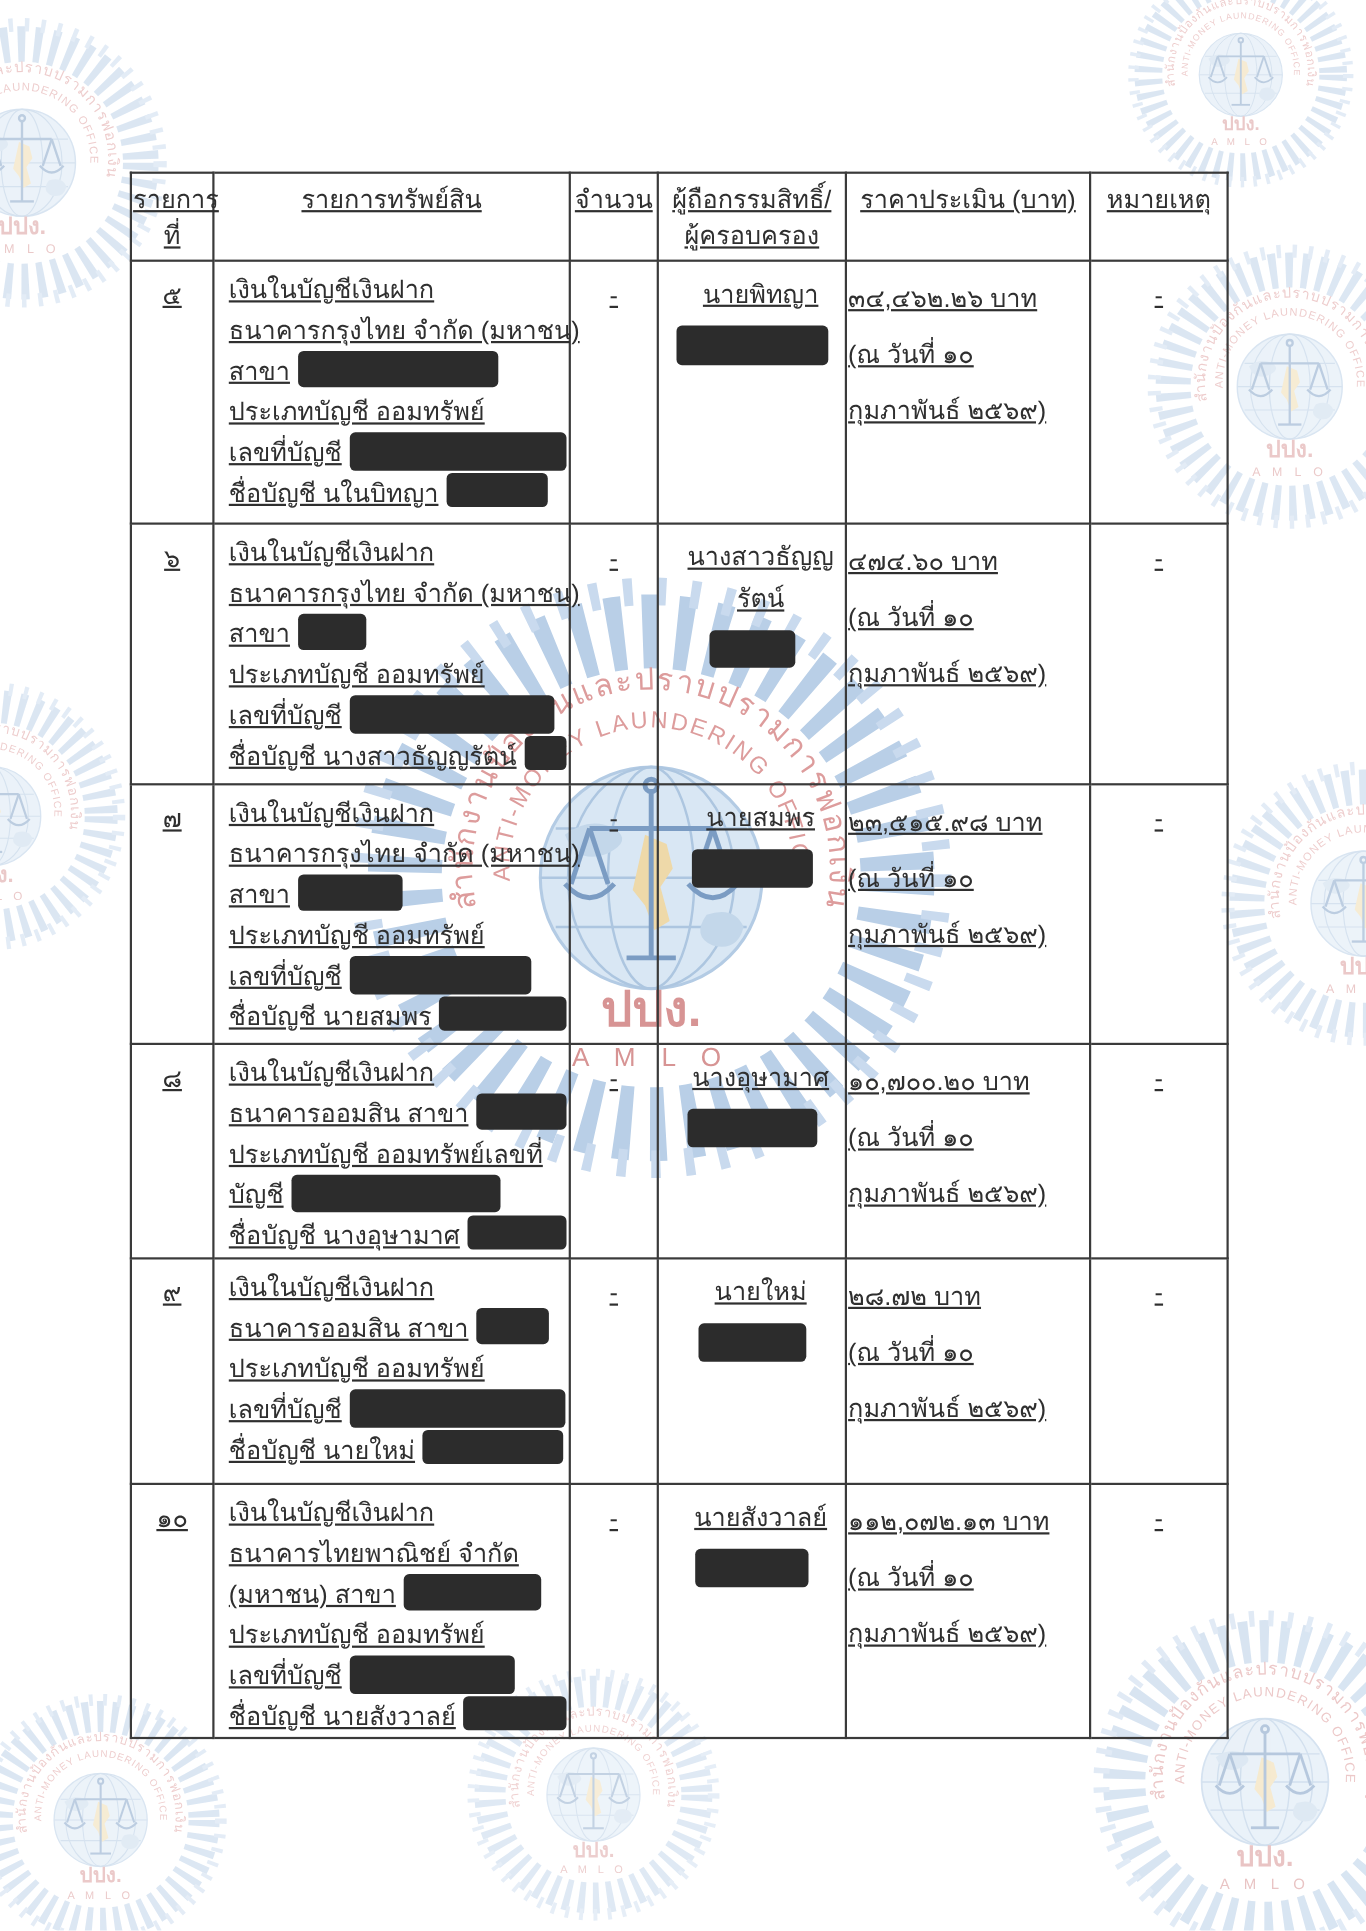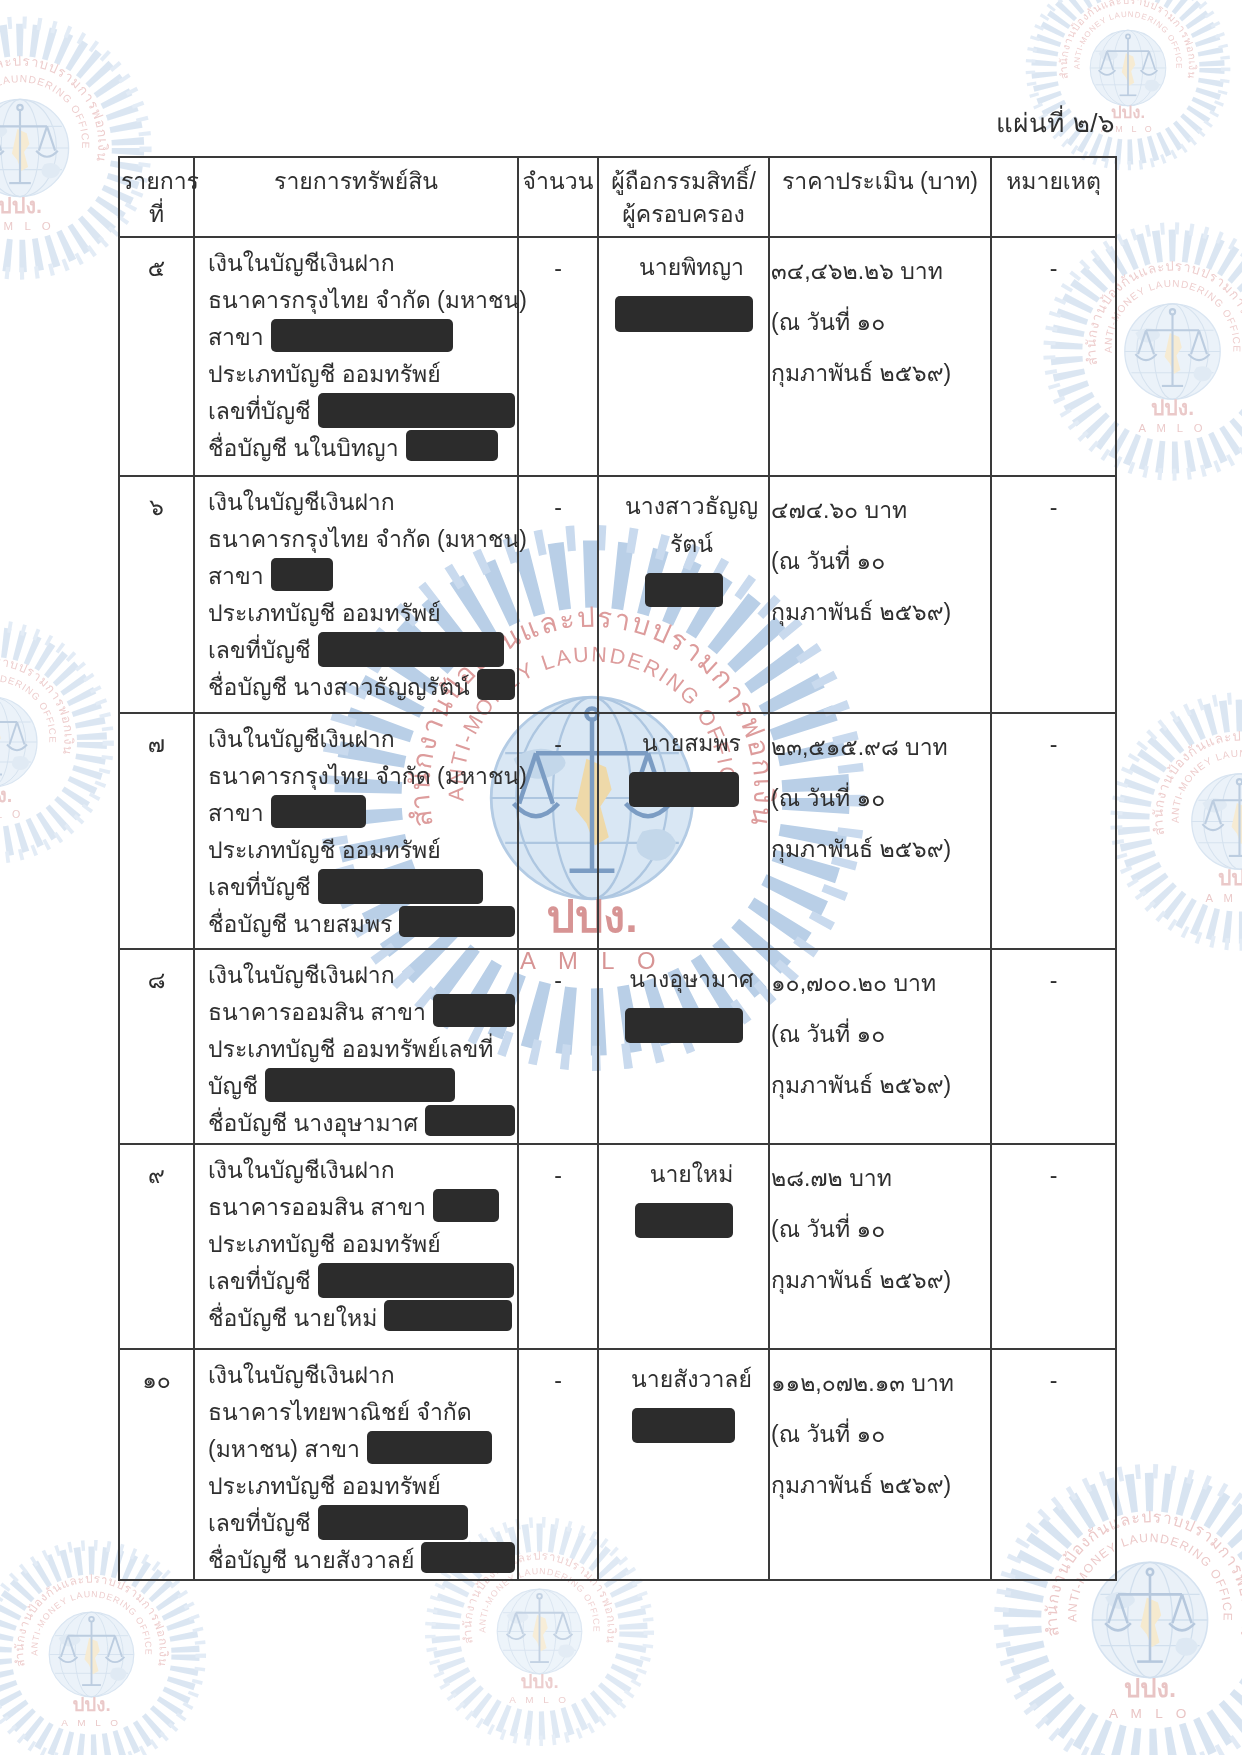--- a/index.html
+++ b/index.html
@@ -30,20 +30,21 @@
     left:118px; top:156px;
     width:997px;
     border-collapse:collapse;
     table-layout:fixed;
     background:transparent;
   }
   table.assets th, table.assets td {
     border:2px solid #3a3a3a;
     vertical-align:top;
     background:transparent;
+    text-decoration:underline;
   }
   table.assets thead tr { height:80px; }
   th {
     font-weight:400;
     font-size:23px;
     line-height:33px;
     text-align:center;
     padding-top:7px;
   }
   td { font-size:23px; }
@@ -143,21 +144,20 @@
   <svg class="seal" viewBox="0 0 200 200" style="left:-26px; top:1537px; width:235px; height:235px; opacity:.5">
       <use href="#amlo-seal"></use>
     </svg>
   <svg class="seal" viewBox="0 0 200 200" style="left:422px; top:1514px; width:235px; height:235px; opacity:.45">
       <use href="#amlo-seal"></use>
     </svg>
   <svg class="seal" viewBox="0 0 200 200" style="left:990px; top:1460px; width:320px; height:320px; opacity:.55">
       <use href="#amlo-seal"></use>
     </svg>
 
-  <div class="sheet-label">แผ่นที่ ๒/๖</div>
 
   <table class="assets">
     <colgroup>
       <col style="width:75px">
         <col style="width:324px">
         <col style="width:80px">
       <col style="width:171px">
         <col style="width:222px">
         <col style="width:125px">
     </colgroup>

